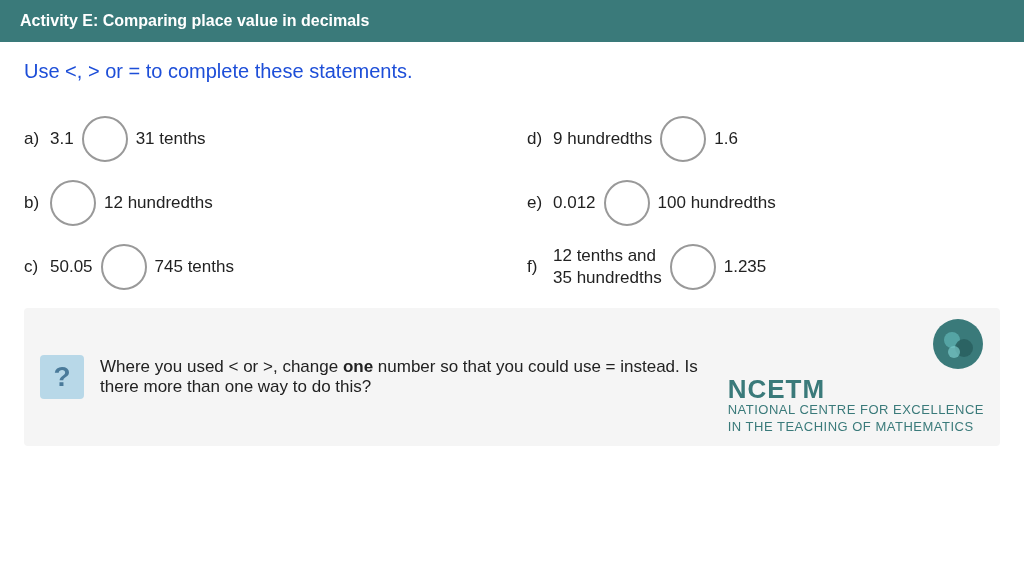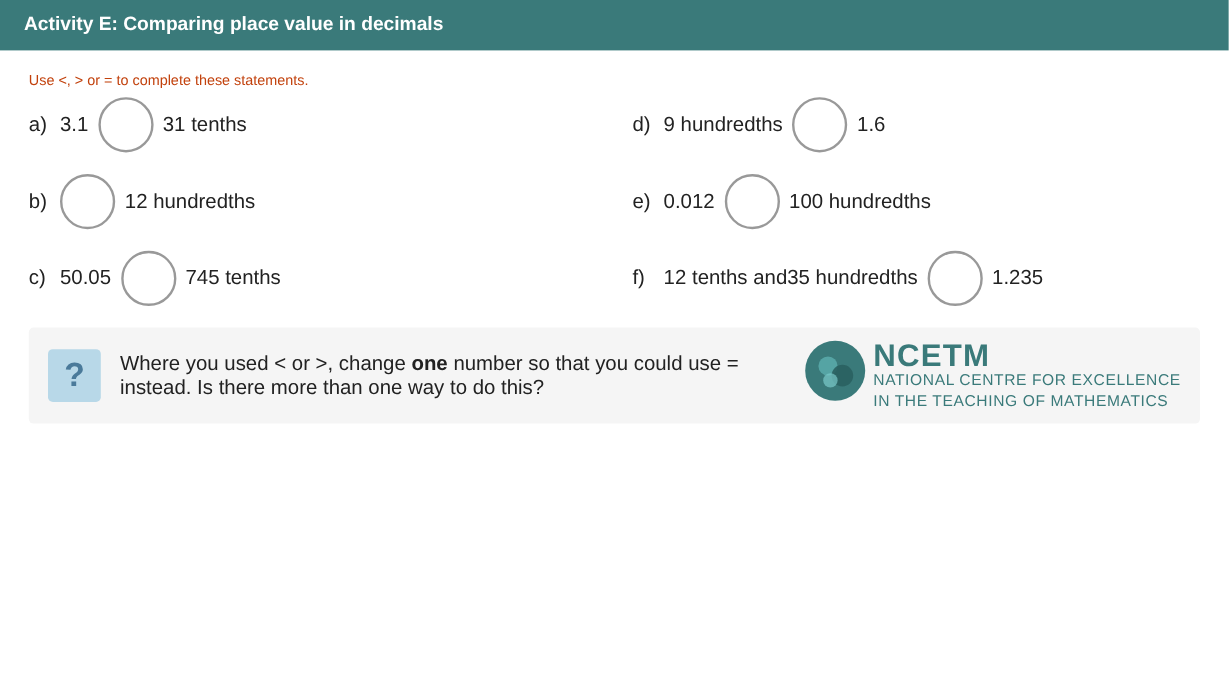--- a/index.html
+++ b/index.html
@@ -14,23 +14,23 @@
       background: #3a7a7a;
       color: #fff;
       padding: 12px 20px;
       font-size: 16px;
       font-weight: bold;
     }
     .content {
       padding: 18px 24px 10px 24px;
     }
     .instruction {
-      font-size: 12px;
-      margin-bottom: 7px;
-      color: #c2410c;
+      font-size: 20px;
+      margin-bottom: 33px;
+      color: #1d4ed8;
     }
     .problems-grid {
       display: grid;
       grid-template-columns: 1fr 1fr;
       gap: 18px 30px;
       margin-bottom: 18px;
     }
     .problem-row {
       display: flex;
       align-items: center;
@@ -50,20 +50,21 @@
       justify-content: center;
       flex-shrink: 0;
     }
     .problem-label {
       font-size: 17px;
       color: #222;
       min-width: 18px;
     }
     .problem-f-text {
       display: flex;
+      flex-direction: column;
       line-height: 1.3;
     }
     .footer {
       display: flex;
       align-items: center;
       background: #f5f5f5;
       border-radius: 4px;
       padding: 10px 16px;
       margin-top: 8px;
       gap: 16px;
@@ -84,23 +85,24 @@
     .footer-text {
       font-size: 17px;
       color: #222;
       flex: 1;
     }
     .footer-text b {
       font-weight: bold;
     }
     .ncetm-logo {
       display: flex;
-      align-items: flex-start;
+      align-items: flex-end;
       gap: 6px;
       flex-shrink: 0;
+      flex-direction: column;
     }
     .ncetm-circle-logo {
       width: 52px;
       height: 52px;
     }
     .ncetm-text-block {
       display: flex;
       flex-direction: column;
     }
     .ncetm-big {

